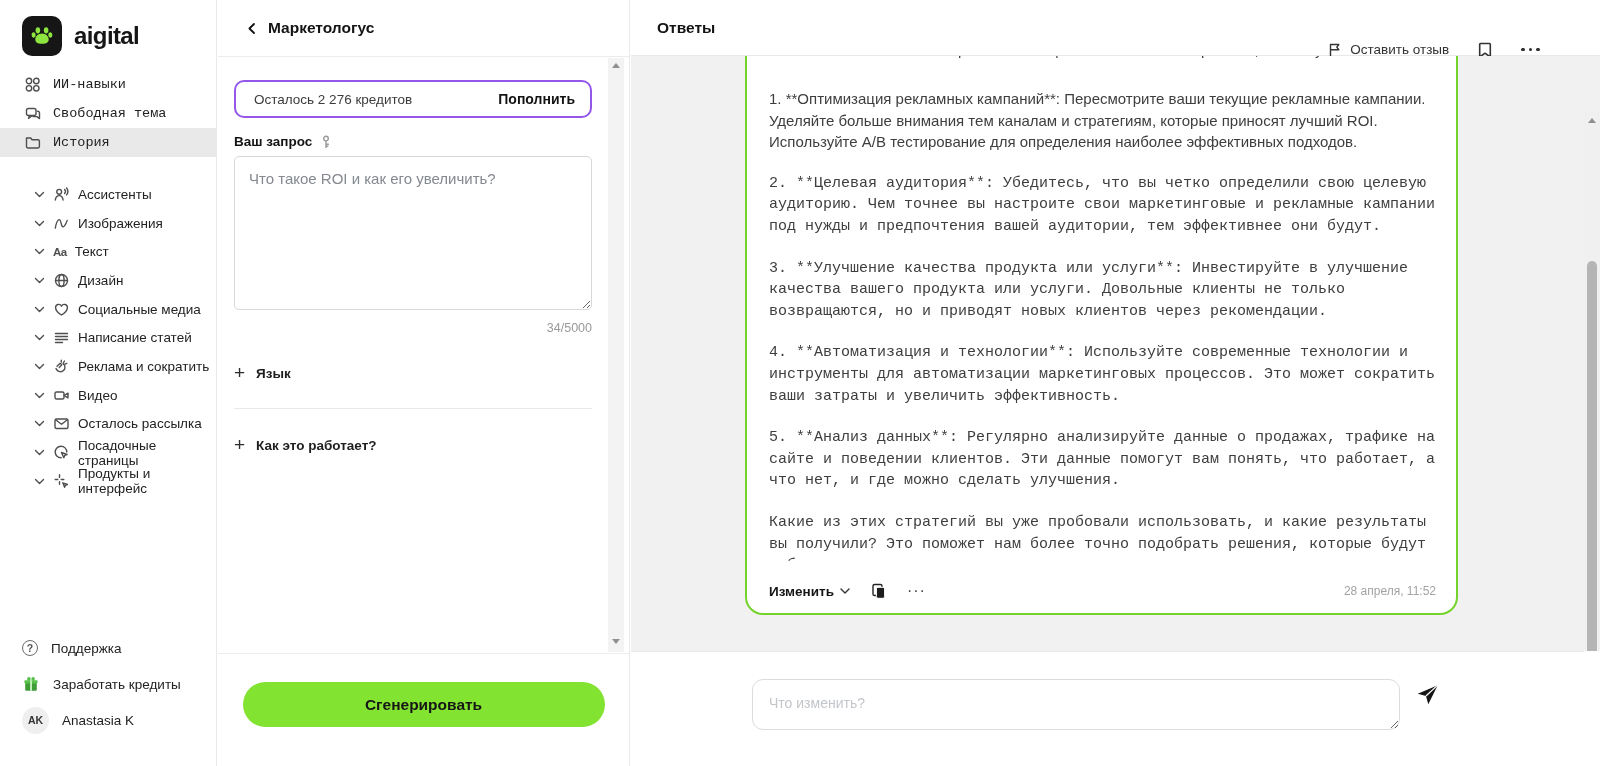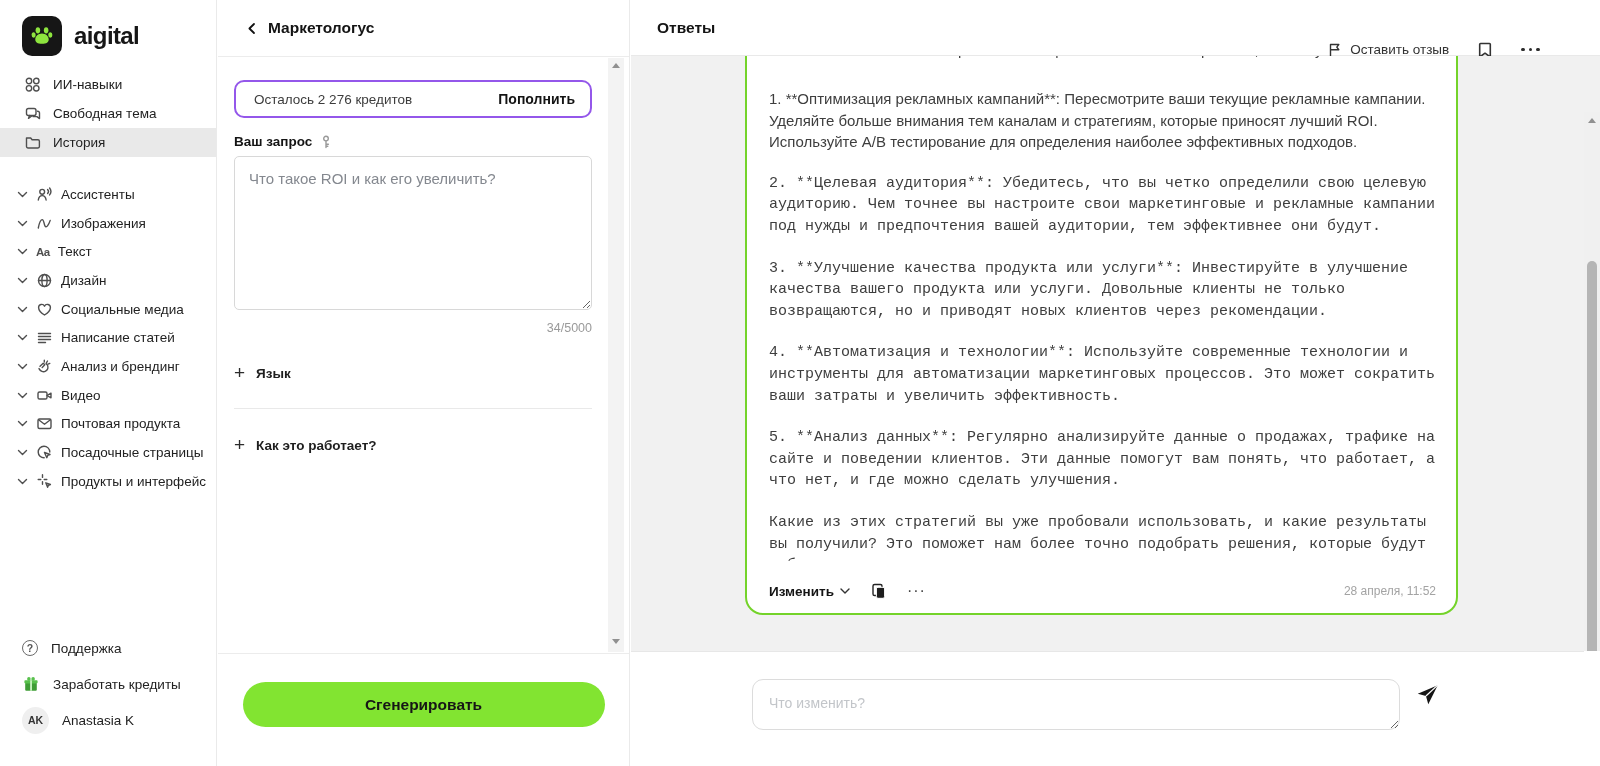--- a/index.html
+++ b/index.html
@@ -11,24 +11,24 @@
   svg { display:block; }
   .ico { flex:none; display:flex; align-items:center; justify-content:center; }
   .stroke { fill:none; stroke:#4f4f4f; stroke-width:1.4; stroke-linecap:round; stroke-linejoin:round; }
 
   
   .sidebar { position:absolute; left:0; top:0; width:217px; height:766px; background:#fff; border-right:1px solid #eaeaea; }
   .logo-row { display:flex; align-items:center; gap:12px; padding:16px 0 0 22px; }
   .paw-badge { width:40px; height:40px; background:#161616; border-radius:10px; display:flex; align-items:center; justify-content:center; }
   .logo-text { font-size:24px; font-weight:800; letter-spacing:-0.6px; color:#161616; }
   .nav { margin-top:14px; }
-  .nav-item { height:29px; display:flex; align-items:center; gap:12px; padding-left:24px; font-size:13.5px; font-weight:500; color:#222; cursor:pointer; }
+  .nav-item { height:29px; display:flex; align-items:center; gap:12px; padding-left:24px; font-size:13.5px; font-weight:500; color:#222; cursor:pointer;font-family:Liberation Mono, monospace; }
   .nav-item.active { background:#e9e9e9; }
   .cats { margin-top:23px; }
-  .cat-item { height:28.7px; display:flex; align-items:center; gap:8px; padding-left:17px; font-size:13.5px; font-weight:500; color:#222; cursor:pointer; }
+  .cat-item { height:28.7px; display:flex; align-items:center; gap:8px; padding-left:34px; font-size:13.5px; font-weight:500; color:#222; cursor:pointer; }
   .chev { width:11px; flex:none; }
   .aa-glyph { font-size:11.5px; font-weight:600; color:#4f4f4f; letter-spacing:-0.5px; }
   .sb-footer { position:absolute; left:0; bottom:28px; width:100%; }
   .sbf-item { height:36px; display:flex; align-items:center; gap:13px; padding-left:22px; font-size:13.5px; font-weight:500; color:#222; cursor:pointer; }
   .q-circle { width:16px; height:16px; border:1.4px solid #6b6b6b; border-radius:50%; font-size:10.5px; color:#555; display:flex; align-items:center; justify-content:center; font-weight:600; }
   .avatar { width:27px; height:27px; border-radius:50%; background:#efefef; display:flex; align-items:center; justify-content:center; font-size:10.5px; font-weight:700; color:#333; }
 
   
   .tool-panel { position:absolute; left:218px; top:0; width:412px; height:766px; background:#fff; border-right:1px solid #eaeaea; }
   .tool-header { height:57px; border-bottom:1px solid #ececec; display:flex; align-items:center; gap:10px; padding-left:28px; }
@@ -202,21 +202,21 @@
       <svg class="chev stroke" width="11" height="7" viewBox="0 0 11 7">
           <path d="M1.5 1.5 5.5 5.5 9.5 1.5"></path>
         </svg>
       <span class="ico">
           <svg width="17" height="17" viewBox="0 0 17 17" class="stroke">
             <path d="M8.3 2.2v1.9M11.5 3l-1 1.6M13.8 5.4l-1.8.8"></path>
             <path d="M4 8.2l3.2-3 1.6 1.6-2.6 2.6"></path>
             <path d="M3 10.6c1.4 2.8 4.2 4 6.6 2.6 2-1.2 2.8-3.4 2-5.8l-1.5-1.9"></path>
           </svg>
         </span>
-      <span>Анализ и брендинг</span>
+      <span>Реклама и сократить</span>
     </div>
     <div class="cat-item">
       <svg class="chev stroke" width="11" height="7" viewBox="0 0 11 7">
           <path d="M1.5 1.5 5.5 5.5 9.5 1.5"></path>
         </svg>
       <span class="ico">
           <svg width="17" height="17" viewBox="0 0 17 17" class="stroke">
             <rect x="2" y="5" width="9" height="7" rx="1.6"></rect>
             <path d="M11 8.5l4-2.3v4.6z"></path>
           </svg>
@@ -226,21 +226,21 @@
     <div class="cat-item">
       <svg class="chev stroke" width="11" height="7" viewBox="0 0 11 7">
           <path d="M1.5 1.5 5.5 5.5 9.5 1.5"></path>
         </svg>
       <span class="ico">
           <svg width="17" height="17" viewBox="0 0 17 17" class="stroke">
             <rect x="2" y="4" width="13" height="9.5" rx="1.5"></rect>
             <path d="M2.6 4.8 8.5 9.3l5.9-4.5"></path>
           </svg>
         </span>
-      <span>Почтовая продукта</span>
+      <span>Осталось рассылка</span>
     </div>
     <div class="cat-item">
       <svg class="chev stroke" width="11" height="7" viewBox="0 0 11 7">
           <path d="M1.5 1.5 5.5 5.5 9.5 1.5"></path>
         </svg>
       <span class="ico">
           <svg width="17" height="17" viewBox="0 0 17 17" class="stroke">
             <path d="M13.8 8a5.8 5.8 0 1 0-5.6 5.8"></path>
             <path d="M8.5 8.5l5.5 2-2.3.9-.9 2.3z"></path>
           </svg>

